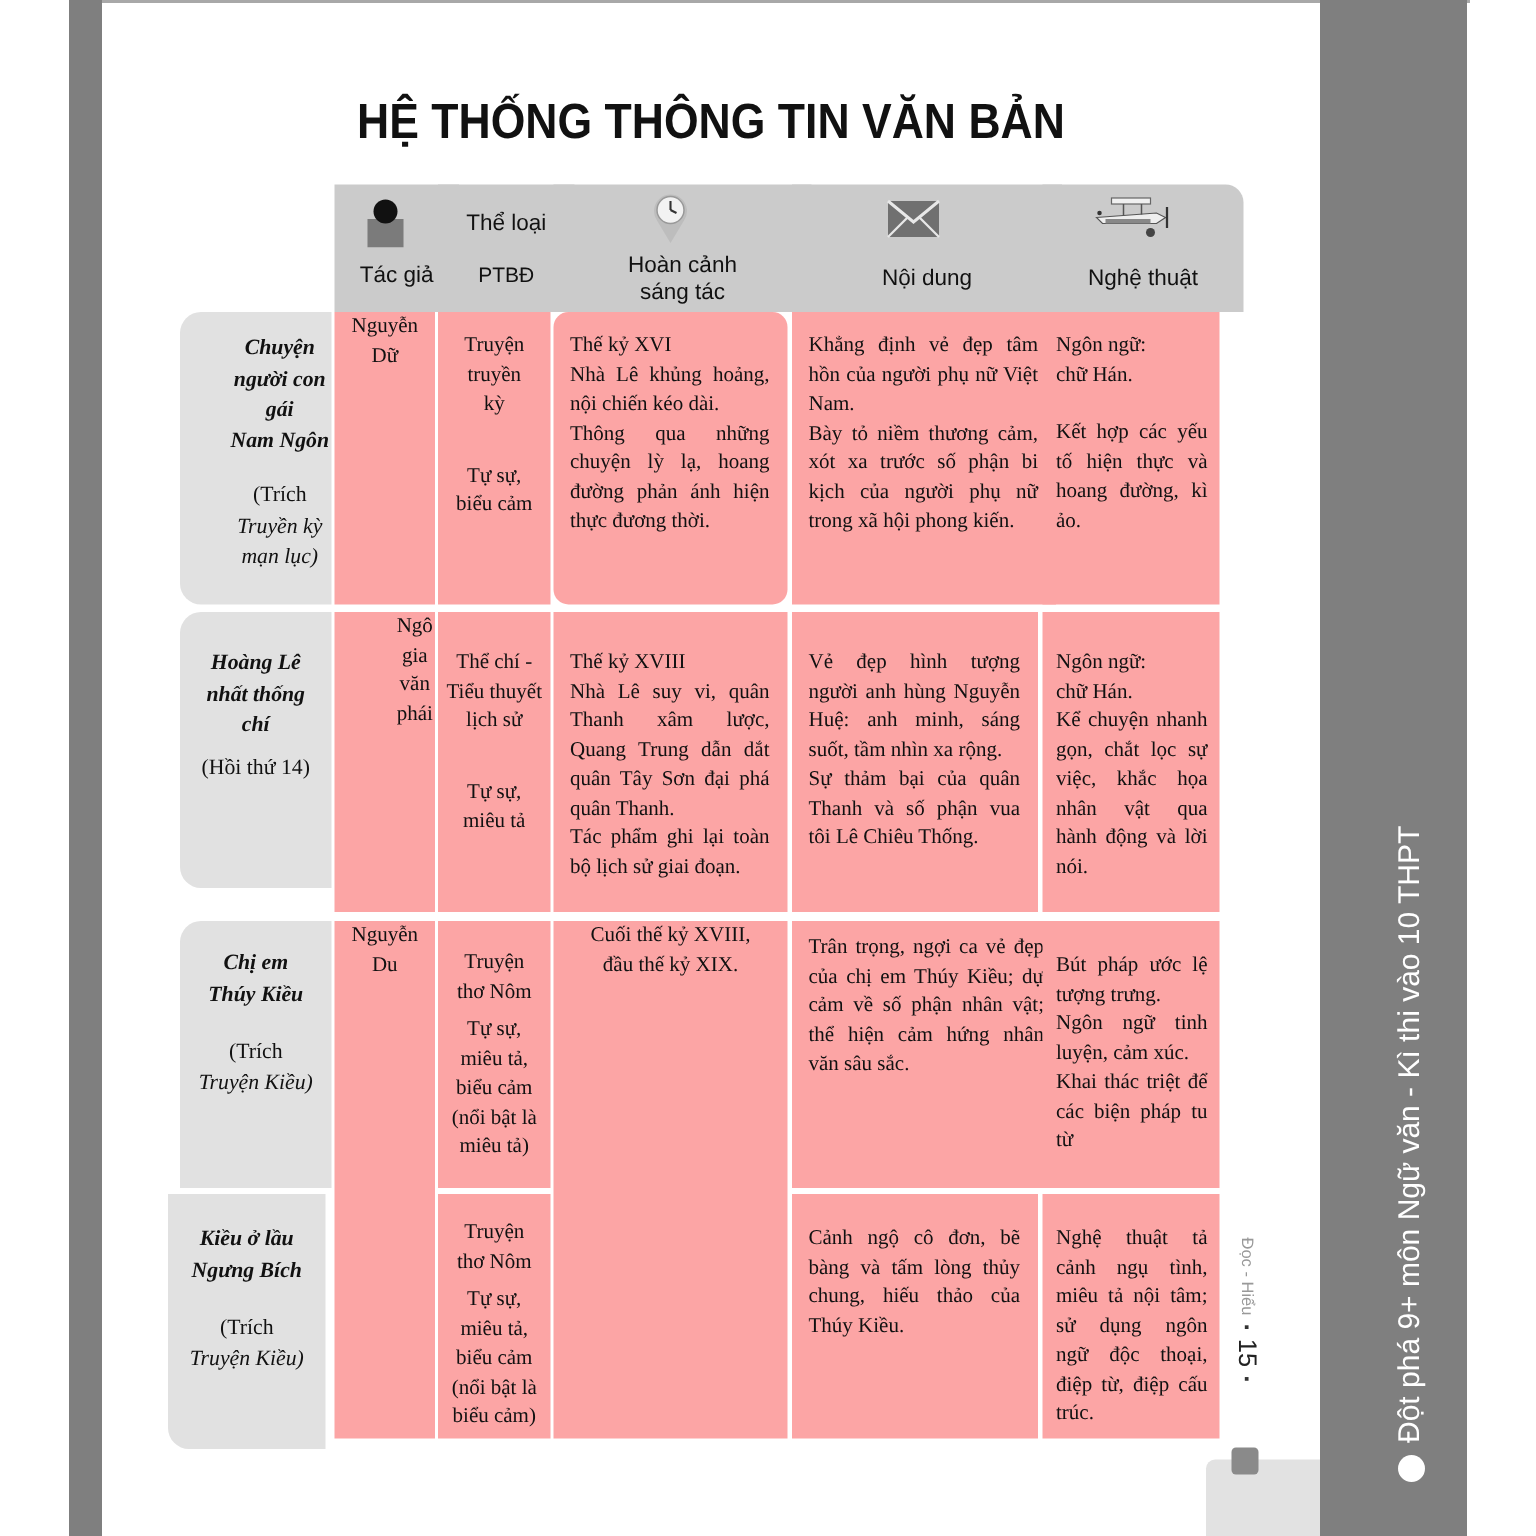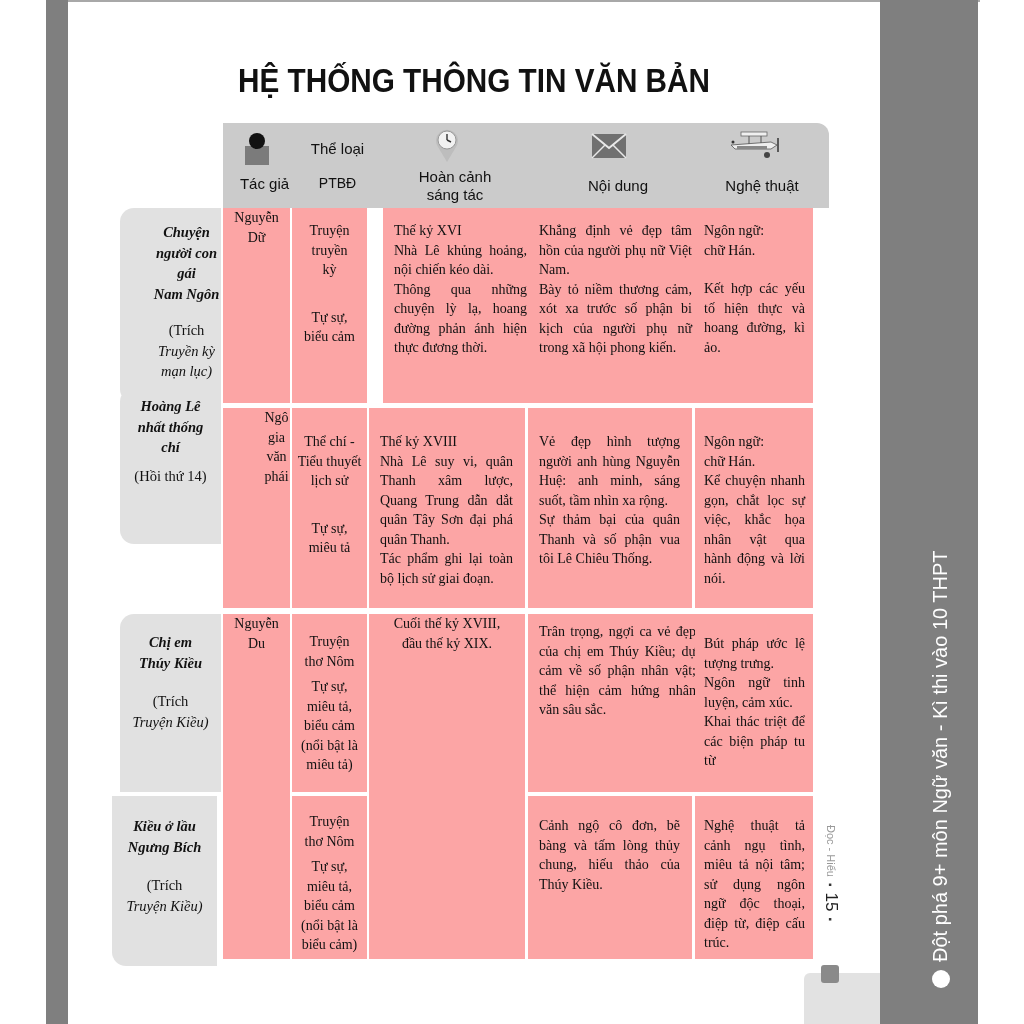--- a/index.html
+++ b/index.html
@@ -123,37 +123,37 @@
 </div>
 <div class="cell" style="left:292px;top:208px;width:75px;height:195px;text-align:center;padding-top:13px;">
   <span class="line">Truyện</span>
   <span class="line">truyền</span>
   <span class="line">kỳ</span>
   <span class="gap"></span>
     <span class="gap" style="height:9px"></span>
   <span class="line">Tự sự,</span>
   <span class="line">biểu cảm</span>
 </div>
-<div class="cell just" style="left:383px;top:208px;width:156px;height:195px;">
+<div class="cell just" style="left:369px;top:208px;width:156px;height:195px;border-radius:10px;">
   <span class="line">Thế kỷ XVI</span>
   <span class="line">Nhà Lê khủng hoảng, nội chiến kéo dài.</span>
   <span class="line">Thông qua những chuyện lỳ lạ, hoang đường phản ánh hiện thực đương thời.</span>
 </div>
 <div class="cell just" style="left:528px;top:208px;width:176px;height:195px;">
   <span class="line">Khẳng định vẻ đẹp tâm hồn của người phụ nữ Việt Nam.</span>
   <span class="line">Bày tỏ niềm thương cảm, xót xa trước số phận bi kịch của người phụ nữ trong xã hội phong kiến.</span>
 </div>
 <div class="cell just" style="left:695px;top:208px;width:118px;height:195px;padding-left:9px;padding-right:8px;">
   <span class="line">Ngôn ngữ:</span>
   <span class="line">chữ Hán.</span>
   <span class="gap"></span>
   <span class="line">Kết hợp các yếu tố hiện thực và hoang đường, kì ảo.</span>
 </div>
 
-<div class="work" style="left:120px;top:388px;width:101px;height:156px;border-radius:14px 0 0 14px;padding-top:8px;">
+<div class="work" style="left:120px;top:408px;width:101px;height:184px;border-radius:14px 0 0 14px;padding-top:24px;">
   <div class="name">
     <span class="line">Hoàng Lê</span>
     <span class="line">nhất thống</span>
     <span class="line">chí</span>
   </div>
   <div class="sub" style="margin-top:8px">
     <span class="line">(Hồi thứ 14)</span>
   </div>
 </div>
 <div class="cell ctr" style="left:223px;top:408px;width:67px;height:200px;padding-left:40px;">

